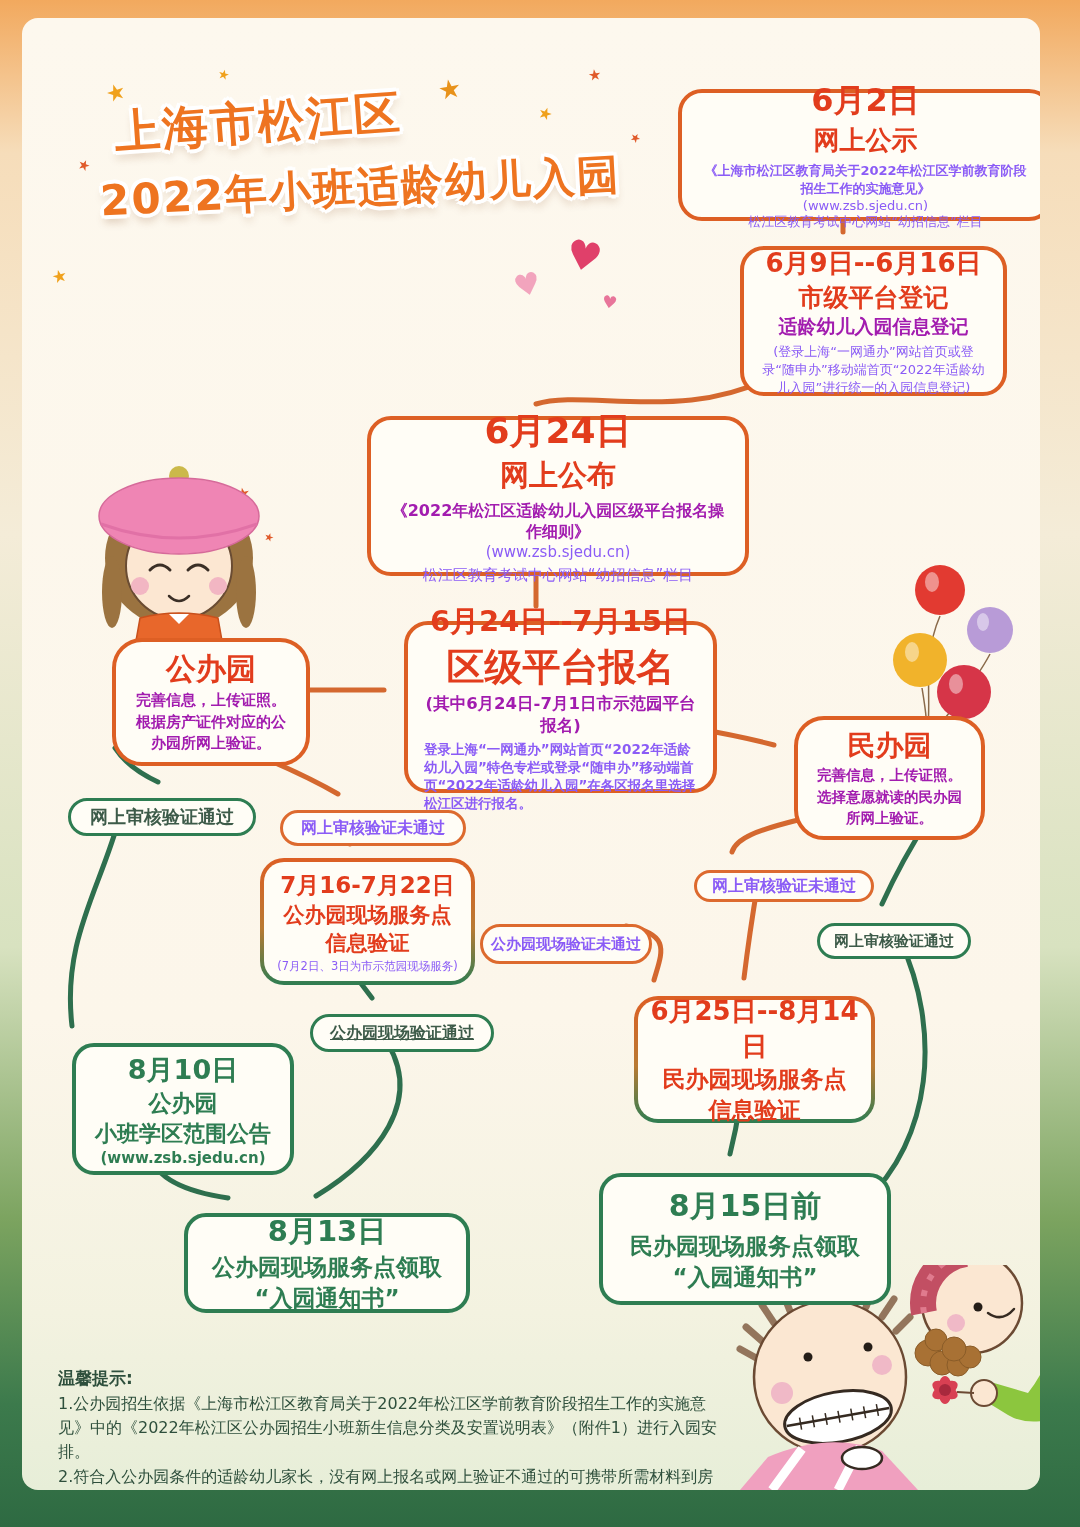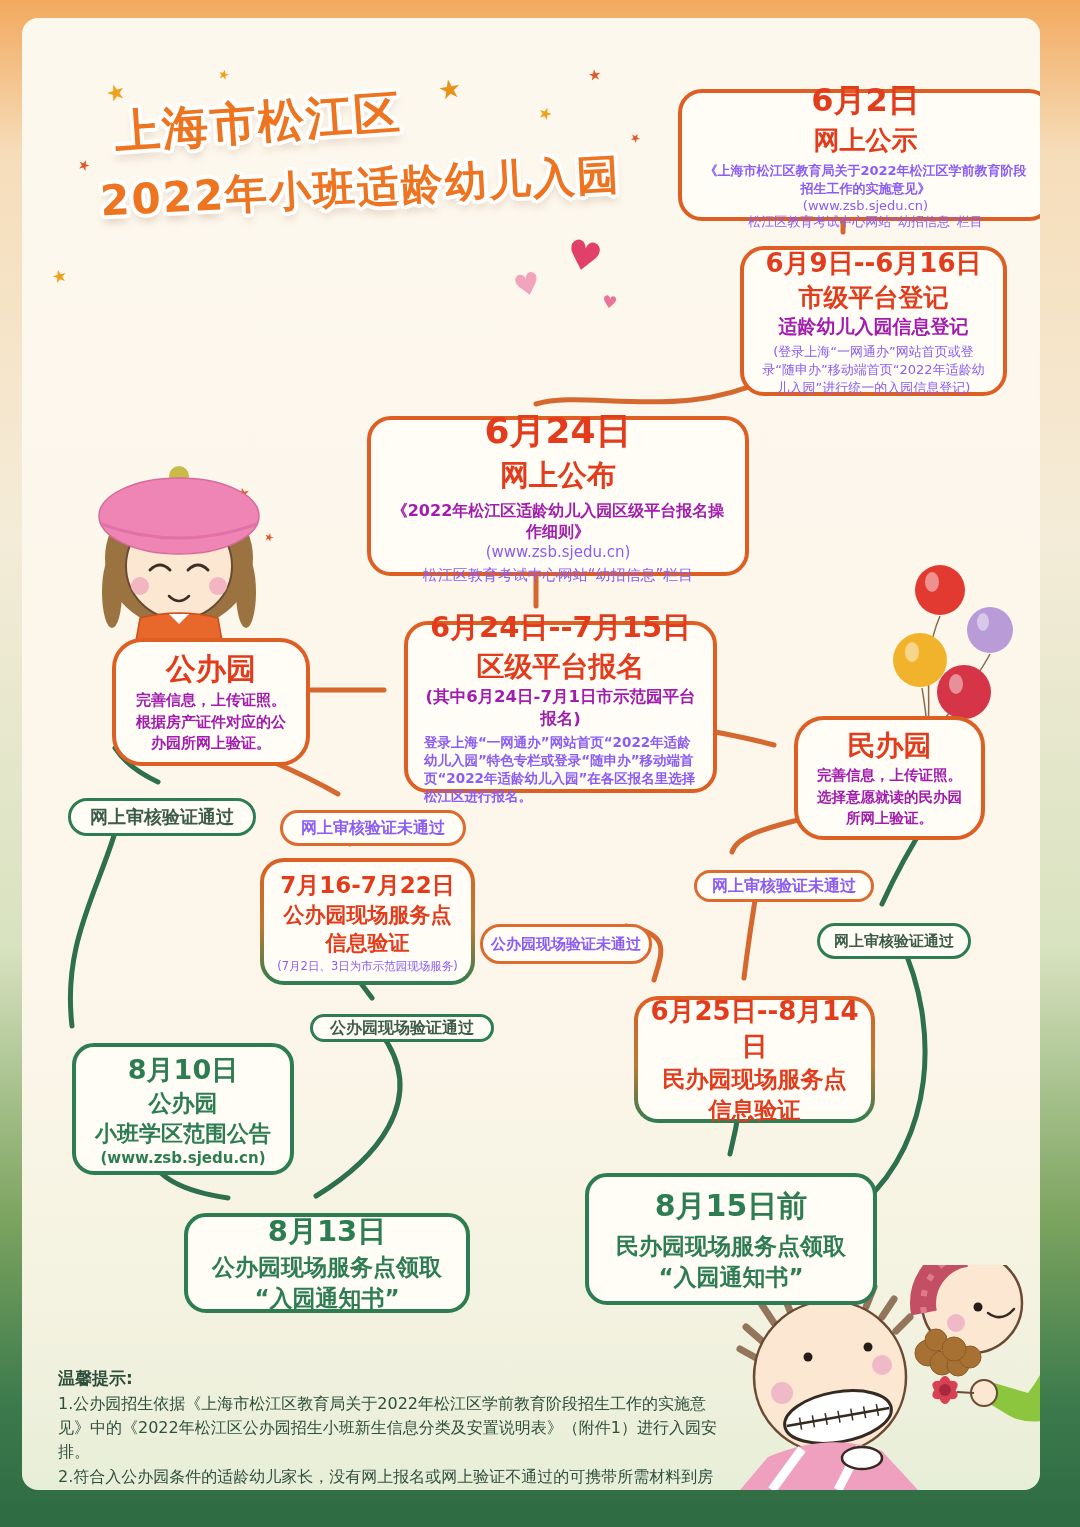--- a/index.html
+++ b/index.html
@@ -201,21 +201,21 @@
     <div class="node" style="left:345px;top:398px;width:382px;height:160px;">
       <div class="red" style="font-size:36px;">6月24日</div>
       <div class="red" style="font-size:29px;">网上公布</div>
       <div class="orange-s" style="font-size:16px;margin-top:5px;">《2022年松江区适龄幼儿入园区级平台报名操作细则》</div>
       <div class="orange-xs" style="font-size:15px;">(www.zsb.sjedu.cn)</div>
       <div class="orange-xs" style="font-size:15px;margin-top:5px;">松江区教育考试中心网站“幼招信息”栏目</div>
     </div>
 
     <div class="node" style="left:382px;top:603px;width:313px;height:172px;">
       <div class="red" style="font-size:29px;">6月24日--7月15日</div>
-      <div class="red" style="font-size:28px;">区级平台报名</div>
+      <div class="red" style="font-size:38px;">区级平台报名</div>
       <div class="orange-s" style="font-size:16.5px;">(其中6月24日-7月1日市示范园平台报名)</div>
       <div class="orange-xs" style="font-size:13.5px;margin-top:4px;text-align:left;font-weight:700;">登录上海“一网通办”网站首页“2022年适龄幼儿入园”特色专栏或登录“随申办”移动端首页“2022年适龄幼儿入园”在各区报名里选择松江区进行报名。</div>
     </div>
 
     <div class="node" style="left:90px;top:620px;width:198px;height:128px;border-radius:30px;">
       <div class="red" style="font-size:30px;">公办园</div>
       <div class="orange-s" style="font-size:15px;line-height:1.45;">完善信息，上传证照。根据房产证件对应的公办园所网上验证。</div>
     </div>
 
     <div class="node" style="left:772px;top:698px;width:191px;height:124px;border-radius:30px;">
@@ -246,32 +246,32 @@
       <div class="green-t" style="font-size:22px;">小班学区范围公告</div>
       <div class="green-t" style="font-size:15px;">(www.zsb.sjedu.cn)</div>
     </div>
 
     <div class="node node-green" style="left:162px;top:1195px;width:286px;height:100px;">
       <div class="green-t" style="font-size:29px;">8月13日</div>
       <div class="green-t" style="font-size:23px;">公办园现场服务点领取</div>
       <div class="green-t" style="font-size:23px;">“入园通知书”</div>
     </div>
 
-    <div class="node node-green" style="left:563px;top:1155px;width:292px;height:132px;">
+    <div class="node node-green" style="left:577px;top:1155px;width:292px;height:132px;">
       <div class="green-t" style="font-size:30px;">8月15日前</div>
       <div class="green-t" style="font-size:23px;margin-top:4px;">民办园现场服务点领取</div>
       <div class="green-t" style="font-size:23px;">“入园通知书”</div>
     </div>
 
     <div class="pill pill-green" style="left:46px;top:780px;width:188px;height:38px;font-size:18px;">网上审核验证通过</div>
     <div class="pill pill-orange" style="left:258px;top:792px;width:186px;height:36px;font-size:16px;">网上审核验证未通过</div>
     <div class="pill pill-orange" style="left:458px;top:906px;width:172px;height:40px;font-size:15px;">公办园现场验证未通过</div>
     <div class="pill pill-orange" style="left:672px;top:852px;width:180px;height:32px;font-size:16px;">网上审核验证未通过</div>
     <div class="pill pill-green" style="left:795px;top:905px;width:154px;height:36px;font-size:15px;">网上审核验证通过</div>
-    <div class="pill pill-green" style="left:288px;top:996px;width:184px;height:28px;font-size:16px;">公办园现场验证通过</div>
+    <div class="pill pill-green" style="left:288px;top:996px;width:184px;height:38px;font-size:16px;text-decoration:underline;">公办园现场验证通过</div>
 
     <div class="footer">
       <div class="f-title">温馨提示:</div>
       <div>1.公办园招生依据《上海市松江区教育局关于2022年松江区学前教育阶段招生工作的实施意见》中的《2022年松江区公办园招生小班新生信息分类及安置说明表》（附件1）进行入园安排。</div>
       <div>2.符合入公办园条件的适龄幼儿家长，没有网上报名或网上验证不通过的可携带所需材料到房产证件地址所属区域内的“现场服务点”办理报名验证。“现场服务点”相关安排详见《2022年松江区公办园招生小班新生现场服务点一览表》（附件2）；不符合入公办园条件可到意愿就读的民办园现场办理相关报名手续。</div>
 
     </div>
 
   </div>
 </div>

